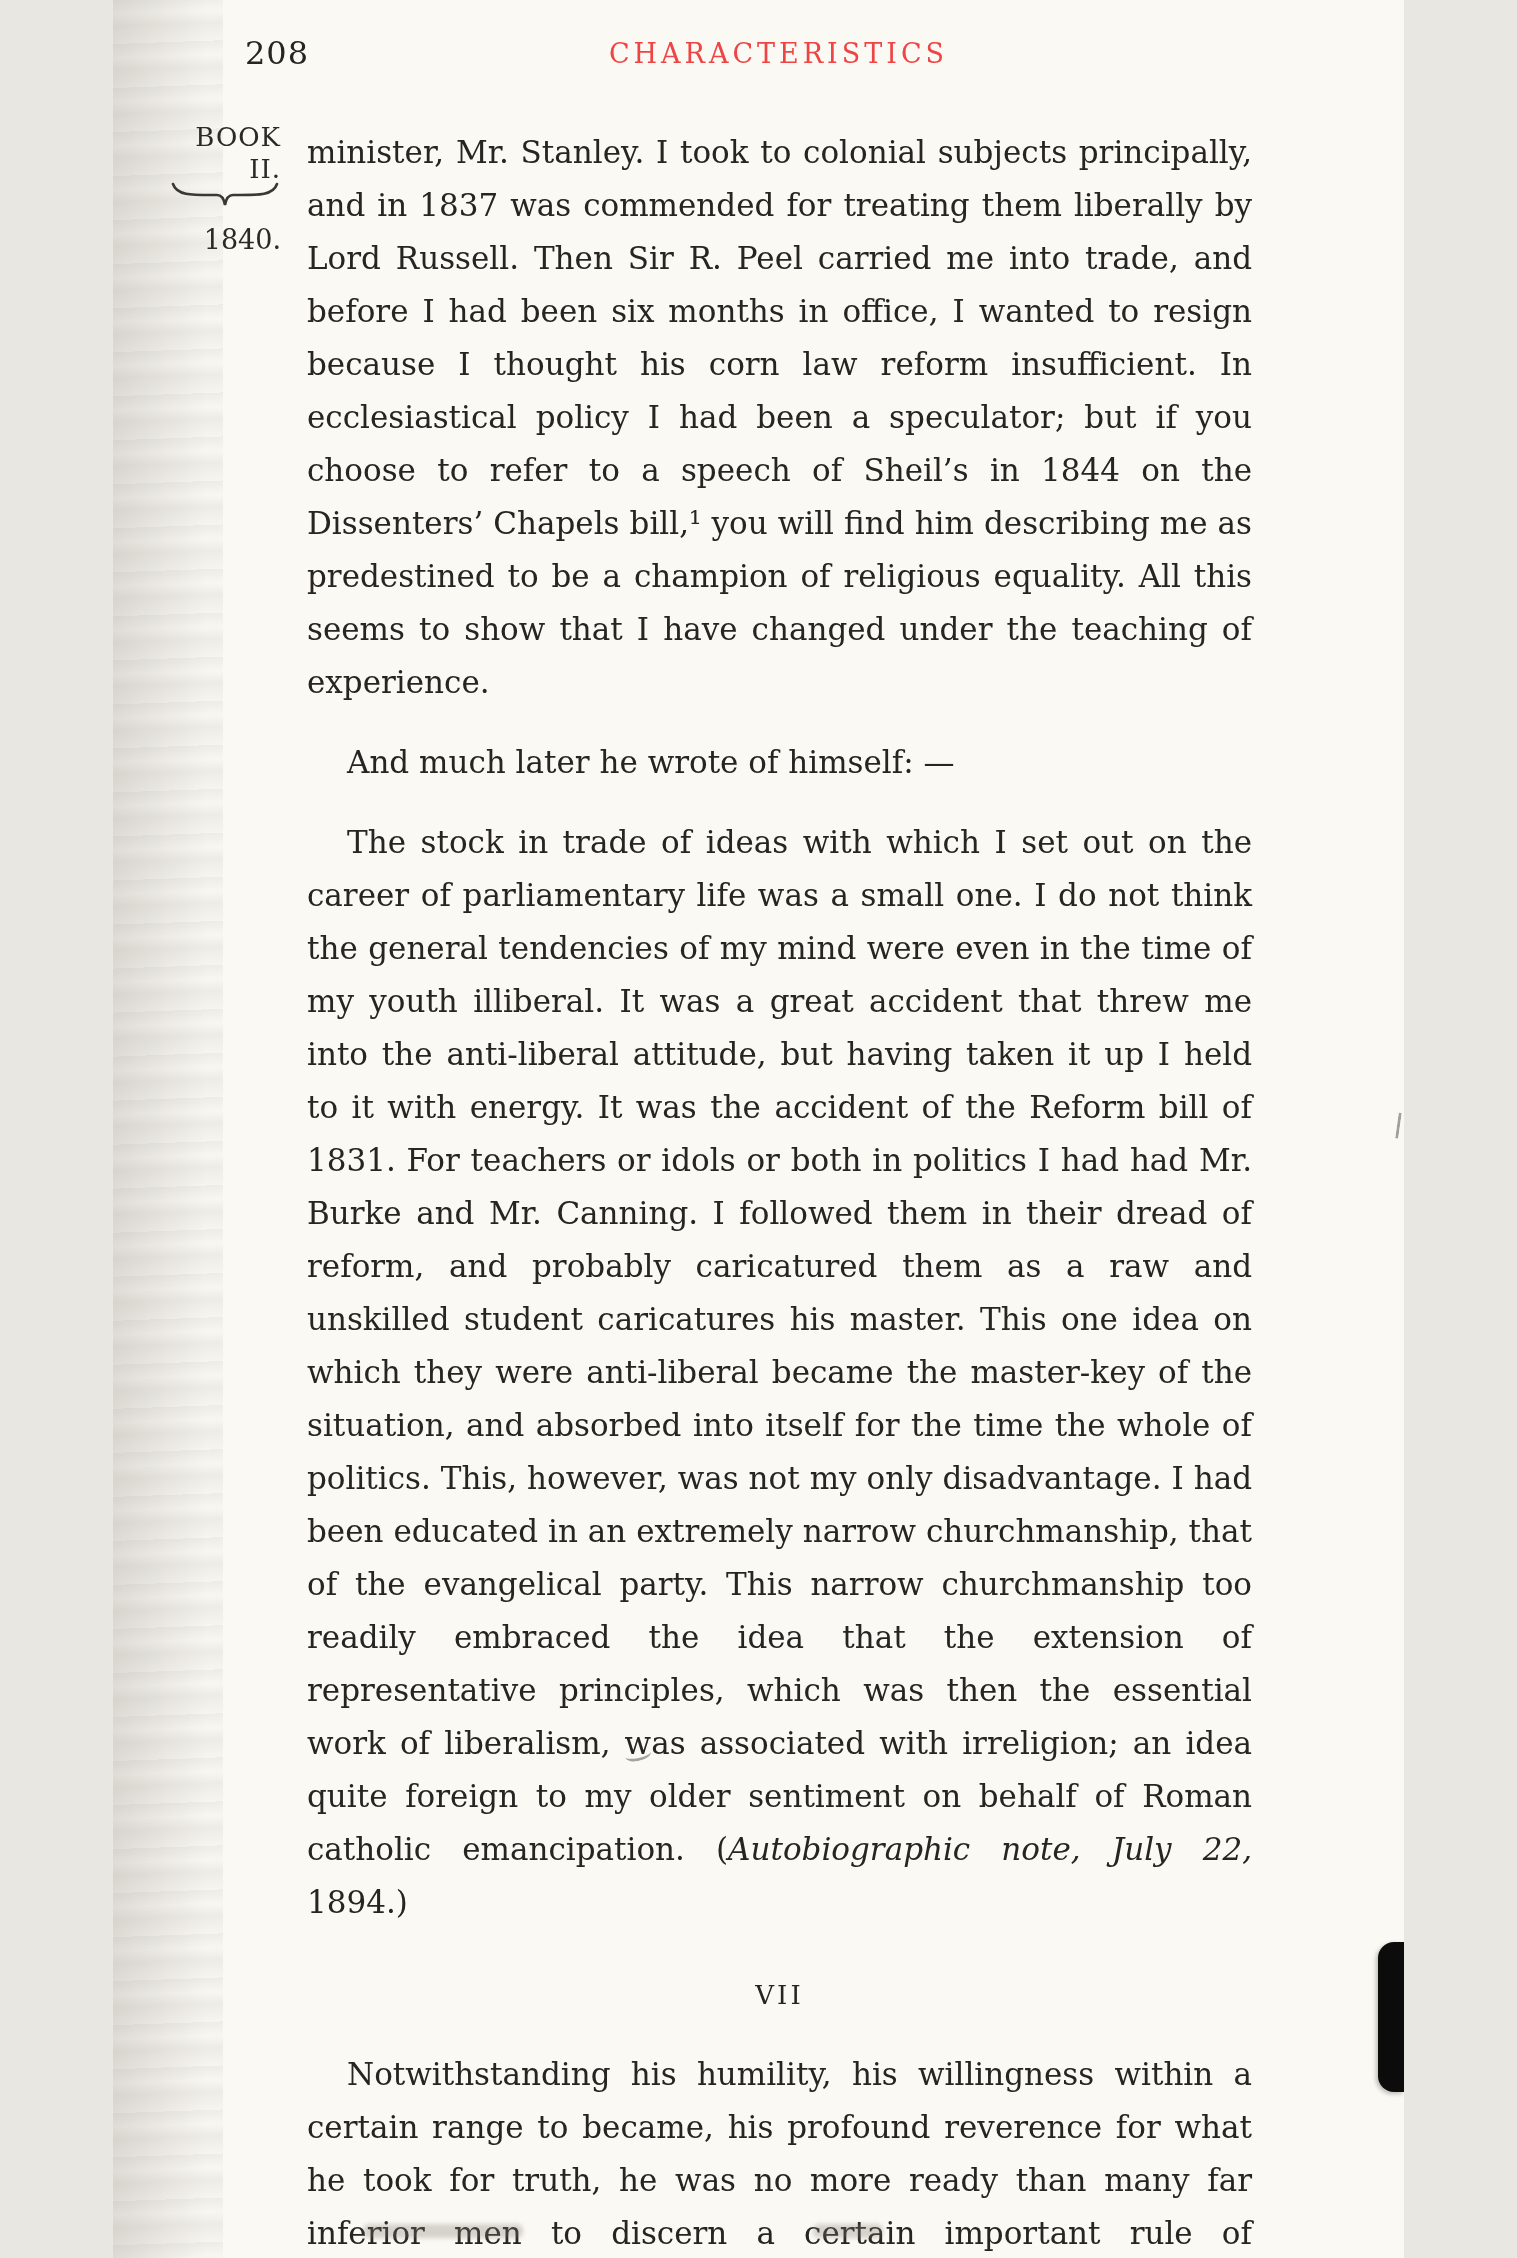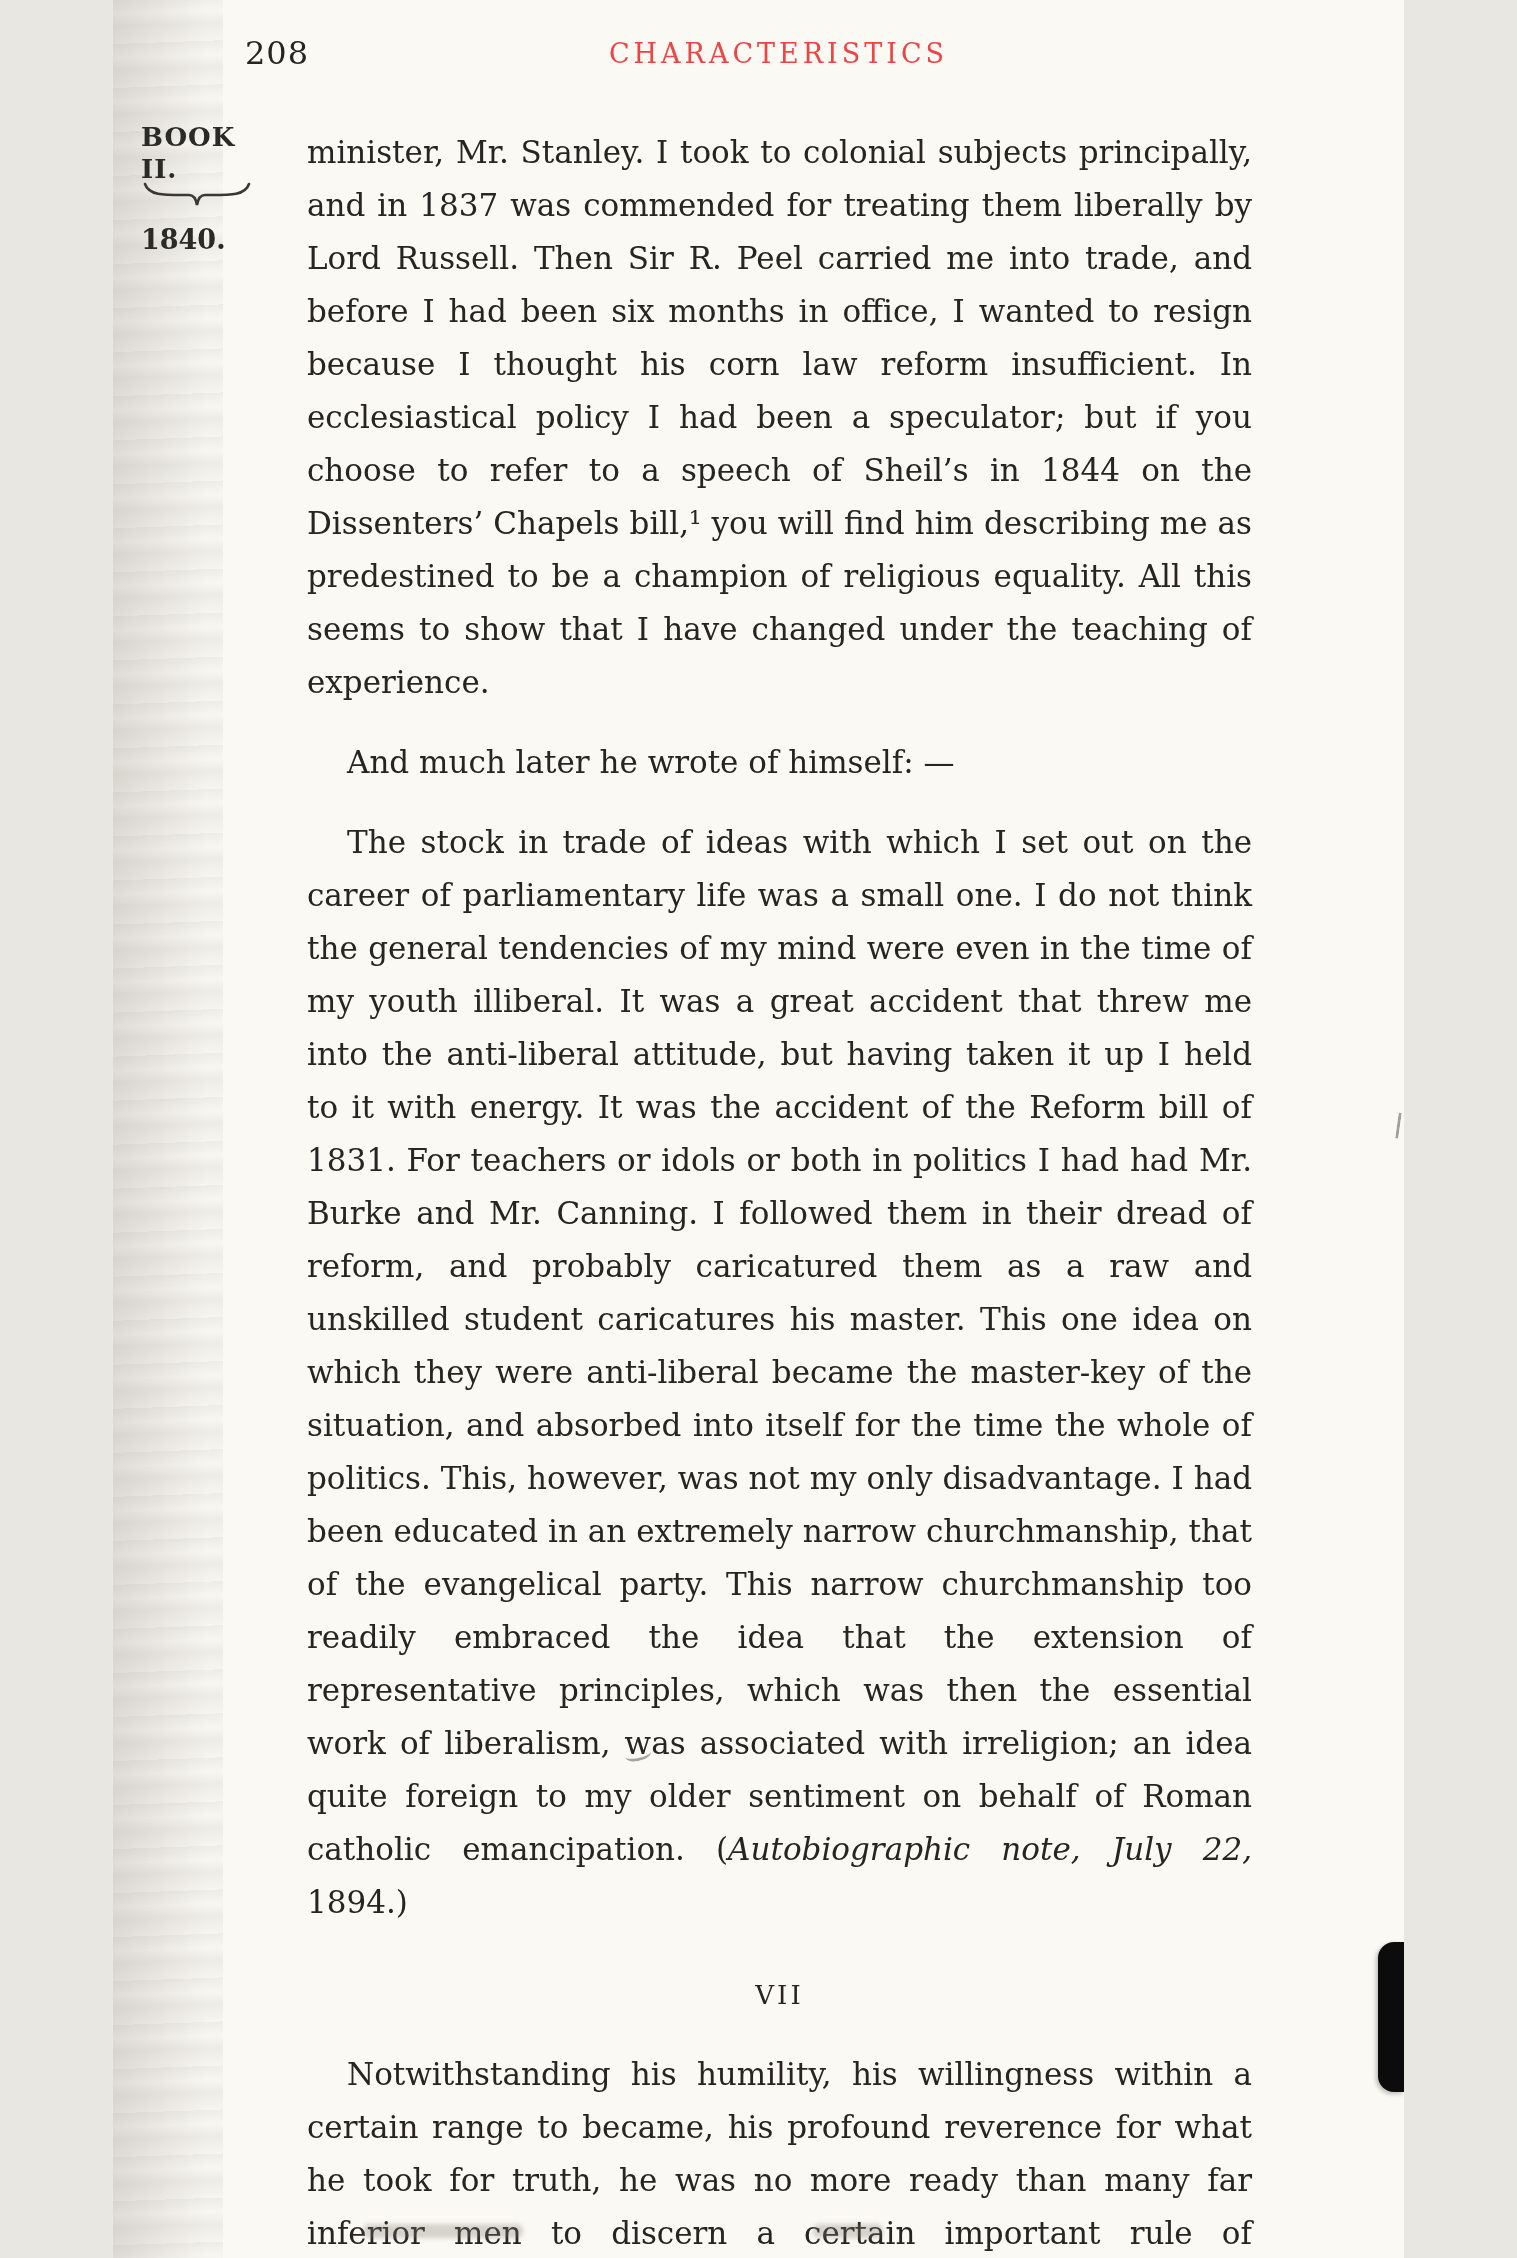--- a/index.html
+++ b/index.html
@@ -45,24 +45,23 @@
     font-size: 27px;
     letter-spacing: 4px;
     color: #ef4444;
     padding-top: 4px;
   }
   .margin-notes {
     position: absolute;
     left: 28px;
     top: 122px;
     width: 140px;
-    text-align: left;
+    text-align: right;
     font-size: 26px;
     color: #2b2a27;
-    font-weight: bold;
   }
   .book-label { letter-spacing: 1px; }
   .book-number { margin-top: 2px; letter-spacing: 1px; }
   .year-brace { margin-top: -2px; height: 26px; }
   .year { margin-top: 16px; font-size: 27px; }
   .text-block {
     position: absolute;
     top: 122px;
     left: 190px;
     right: 148px;

